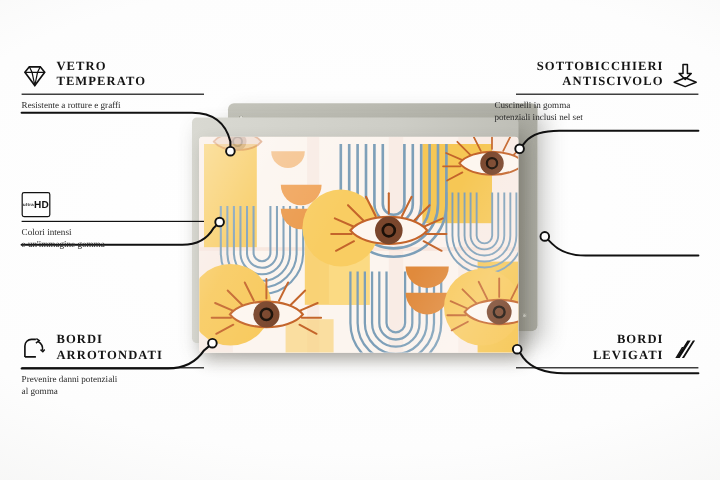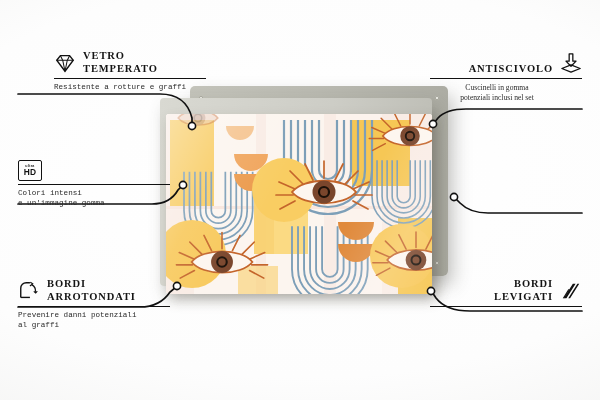--- a/index.html
+++ b/index.html
@@ -19,29 +19,29 @@
     font-size:10.5px;font-weight:700;letter-spacing:.9px;
     color:#141414;line-height:12.5px;text-transform:uppercase;
   }
   .feat .rule{height:1px;background:#111;margin-top:3px;}
   .feat .sub{
     font-size:7.6px;line-height:9.6px;color:#2a2a2a;margin-top:4px;
     font-family:"Liberation Serif", serif;
   }
   .left .head{justify-content:flex-start;}
   .left .title{text-align:left;}
-  .left .sub{text-align:left;font-family:Liberation Mono, monospace;}
+  .left .sub{text-align:left;}
   .right .head{justify-content:flex-end;}
   .right .title{text-align:right;}
-  .right .sub{text-align:center;}
+  .right .sub{text-align:left;}
   .ico{width:22px;height:22px;flex:0 0 22px;display:block;}
   .ico svg{display:block;width:22px;height:22px;}
   .hdbadge{
     width:22px;height:19px;border:1.4px solid #111;border-radius:2px;
-    display:flex;flex-direction:column;align-items:center;justify-content:center;
+    display:flex;flex-direction:row;align-items:center;justify-content:center;
     flex:0 0 22px;
   }
   .hdbadge .u{font-family:"Liberation Sans",sans-serif;font-size:3.6px;font-weight:700;
     letter-spacing:.3px;color:#111;line-height:4px;}
   .hdbadge .h{font-family:"Liberation Sans",sans-serif;font-size:8.4px;font-weight:700;
     color:#111;line-height:9px;letter-spacing:.2px;}
   #wires{position:absolute;left:0;top:0;width:600px;height:400px;pointer-events:none;}
   #product{position:absolute;left:150px;top:86px;width:310px;height:212px;}
   .shadowpanel{
     position:absolute;left:40px;top:0px;width:258px;height:190px;
@@ -192,21 +192,21 @@
       <path d="M582,311 L470,311 Q446,311 436,298 L432,292"></path>
     </g>
     <circle class="dot" cx="192" cy="126" r="3.6"></circle>
     <circle class="dot" cx="183" cy="185" r="3.6"></circle>
     <circle class="dot" cx="177" cy="286" r="3.6"></circle>
     <circle class="dot" cx="433" cy="124" r="3.6"></circle>
     <circle class="dot" cx="454" cy="197" r="3.6"></circle>
     <circle class="dot" cx="431" cy="291" r="3.6"></circle>
   </svg>
 
-  <div class="feat left" style="left:18px;top:50px;width:168px;margin-left:36px;">
+  <div class="feat left" style="left:18px;top:50px;width:168px;">
     <div class="head">
       <span class="ico">
         <svg viewBox="0 0 24 24">
             <path d="M3 9 L7 4 H17 L21 9 L12 21 Z" fill="none" stroke="#111" stroke-width="1.5"></path>
             <path d="M3 9 H21 M7 4 L9.5 9 L12 21 M17 4 L14.5 9 L12 21 M9.5 9 L14.5 9" fill="none" stroke="#111" stroke-width="1.1"></path>
           </svg>
       </span>
       <span class="title">
         <span>VETRO</span><br>
         <span>TEMPERATO</span>
@@ -245,28 +245,28 @@
           </svg>
       </span>
       <span class="title">
         <span>BORDI</span><br>
         <span>ARROTONDATI</span>
       </span>
     </div>
     <div class="rule" style="width:152px;"></div>
     <div class="sub">
       <span>Prevenire danni potenziali</span><br>
-      <span>al graffi</span>
+      <span>al gomma</span>
     </div>
   </div>
 
   <div class="feat right" style="left:412px;top:50px;width:170px;">
     <div class="head">
       <span class="title">
-        <br>
+        <span>SOTTOBICCHIERI</span><br>
         <span>ANTISCIVOLO</span>
       </span>
       <span class="ico">
         <svg viewBox="0 0 24 24">
             <path d="M10 2 H14 V10 H17.5 L12 15.5 L6.5 10 H10 Z" fill="none" stroke="#111" stroke-width="1.4" stroke-linejoin="round"></path>
             <path d="M12 14 L22 18 L12 22 L2 18 Z" fill="none" stroke="#111" stroke-width="1.4" stroke-linejoin="round"></path>
             <path d="M2 18 V20 L12 24" fill="none" stroke="#111" stroke-width="0"></path>
           </svg>
       </span>
     </div>

